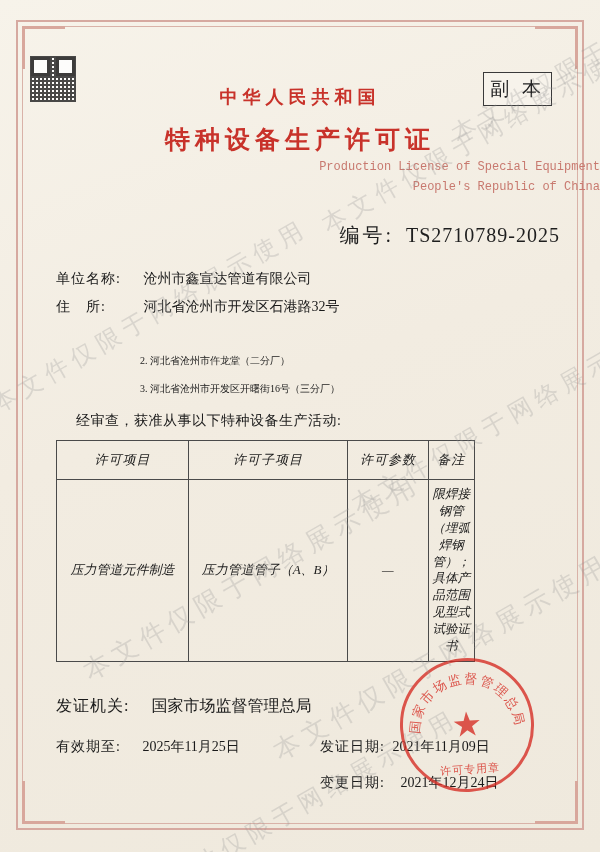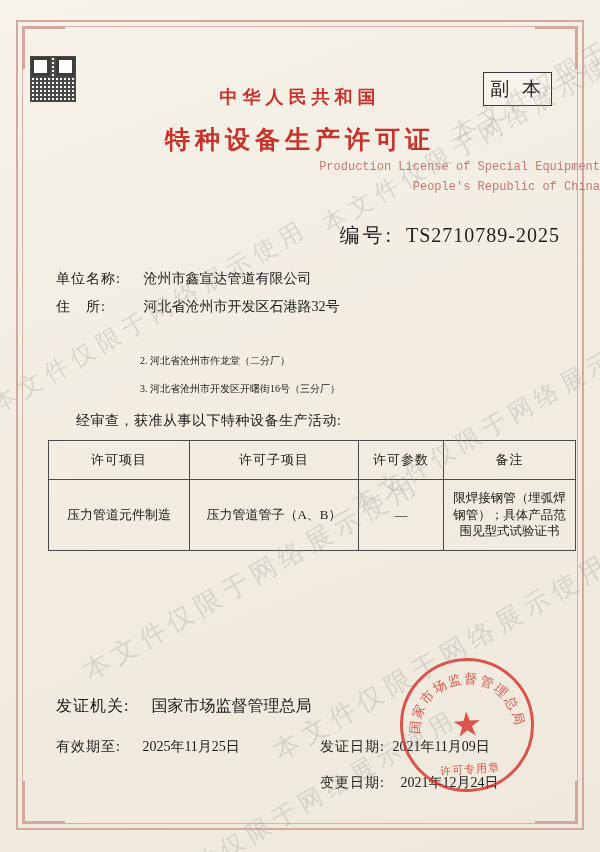--- a/index.html
+++ b/index.html
@@ -140,26 +140,27 @@
     position: absolute;
     left: 76px;
     top: 412px;
     font-size: 14px;
     letter-spacing: .5px;
     color: #1a1a1a;
   }
 
   table.lic {
     position: absolute;
-    left: 48px;
+    left: 56px;
     top: 440px;
-    width: 528px;
+    width: 419px;
     border-collapse: collapse;
     font-size: 13px;
     color: #1a1a1a;
+    font-style: italic;
   }
   table.lic th, table.lic td {
     border: 1px solid #4a4a4a;
     text-align: center;
     vertical-align: middle;
     padding: 6px 4px;
     font-weight: normal;
   }
   table.lic th { height: 26px; letter-spacing: 1px; }
   table.lic td { height: 58px; }

